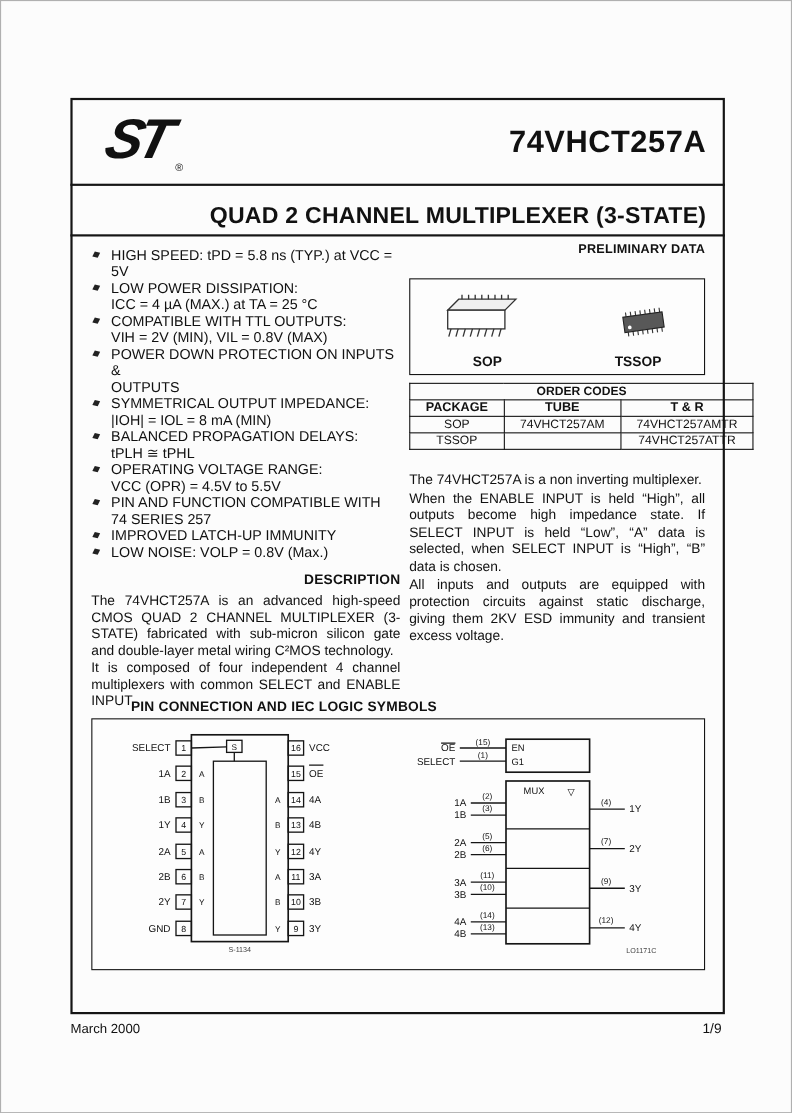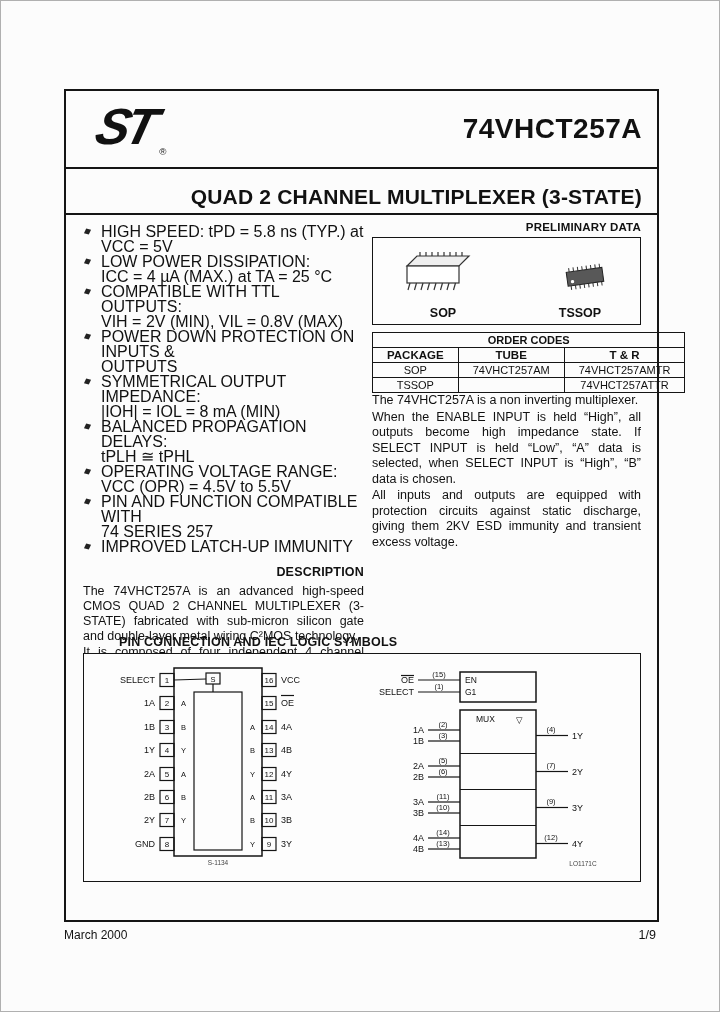--- a/index.html
+++ b/index.html
@@ -11,40 +11,40 @@
   .rule1 { top:166px; }
   .rule2 { top:212px; }
 
   .logo-box { position:absolute; left:84px; top:95px; width:90px; height:66px; }
   .part-number { position:absolute; top:112px; right:77px; font-size:28px; font-weight:bold; letter-spacing:.5px; }
   .doc-title { position:absolute; top:184px; right:77px; font-size:21px; font-weight:bold; letter-spacing:.2px; }
 
   .col-left { position:absolute; left:82px; top:223px; width:281px; }
   .col-right{ position:absolute; left:371px; top:220px; width:269px; }
 
-  .feat { position:relative; padding-left:18px; font-size:16px; line-height:15px; }
+  .feat { position:relative; padding-left:18px; font-size:13px; line-height:15px; }
   .bullet { position:absolute; left:2px; top:5px; width:5px; height:5px; background:#222; transform:rotate(14deg) skewX(-12deg); }
   .feat-l2 { }
   .desc-heading { margin-top:11px; font-size:12.5px; font-weight:bold; margin-bottom:5px; letter-spacing:.2px;text-align:right; }
   .para { font-size:12.5px; line-height:15px; text-align:justify; }
   .para + .para { margin-top:1px; }
 
-  .preliminary { text-align:right; font-size:11.5px; font-weight:bold; margin-bottom:4px; letter-spacing:.2px; }
+  .preliminary { text-align:right; font-size:11.5px; font-weight:bold; margin-bottom:20px; letter-spacing:.2px; }
   .pkg-box { position:relative; border:1.5px solid #151515; height:88px; background:#fdfdfd; }
   .pkg-sop-icon { position:absolute; left:22px; top:12px; }
   .pkg-tssop-icon { position:absolute; right:28px; top:22px; }
   .pkg-label-sop { position:absolute; bottom:4px; left:0; width:140px; text-align:center; font-weight:bold; font-size:12.5px; }
   .pkg-label-tssop { position:absolute; bottom:4px; right:0; width:120px; text-align:center; font-weight:bold; font-size:12.5px; }
 
   table.order { width:100%; border-collapse:collapse; margin-top:7px; }
   table.order td, table.order th { border:1px solid #151515; text-align:center; font-size:11px; padding:1px 14px; height:15px; }
   .oc-title { font-weight:bold; font-size:12px; }
   table.order th { font-size:11.5px; }
 
-  .overview { margin-top:0; }
+  .overview { margin-top:20px; }
   .overview .para { line-height:15.5px; }
 
   .pin-heading { position:absolute; left:82px; top:634px; font-size:12.5px; font-weight:bold; letter-spacing:.2px;padding-left:36px; }
   .diagram-box { position:absolute; left:82px; top:652px; width:558px; height:229px; border:1.5px solid #151515; background:#fdfdfd; }
   .pinout-svg { position:absolute; left:22px; top:10px; }
   .iec-svg { position:absolute; right:12px; top:10px; }
 
   svg text { font-family:"Liberation Sans", sans-serif; fill:#111; }
   svg .plabel { font-size:9px; }
   svg .pnum { font-size:8px; }
@@ -114,20 +114,25 @@
       <div class="feat-l2">VCC (OPR) = 4.5V to 5.5V</div>
     </div>
     <div class="feat">
       <span class="bullet"></span>
       <span>PIN AND FUNCTION COMPATIBLE WITH</span>
       <div class="feat-l2">74 SERIES 257</div>
     </div>
     <div class="feat">
       <span class="bullet"></span>
       <span>IMPROVED LATCH-UP IMMUNITY</span>
+      <div class="feat-l2"></div>
+    </div>
+    <div class="feat">
+      <span class="bullet"></span>
+      <span>LOW NOISE: VOLP = 0.8V (Max.)</span>
       <div class="feat-l2"></div>
     </div>
 
     <div class="desc-heading">DESCRIPTION</div>
     <p class="para">The 74VHCT257A is an advanced high-speed CMOS QUAD 2 CHANNEL MULTIPLEXER (3-STATE) fabricated with sub-micron silicon gate and double-layer metal wiring C²MOS technology.</p>
     <p class="para">It is composed of four independent 4 channel multiplexers with common SELECT and ENABLE INPUT.</p>
   </div>
 
   <div class="col-right">
     <div class="preliminary">PRELIMINARY DATA</div>

